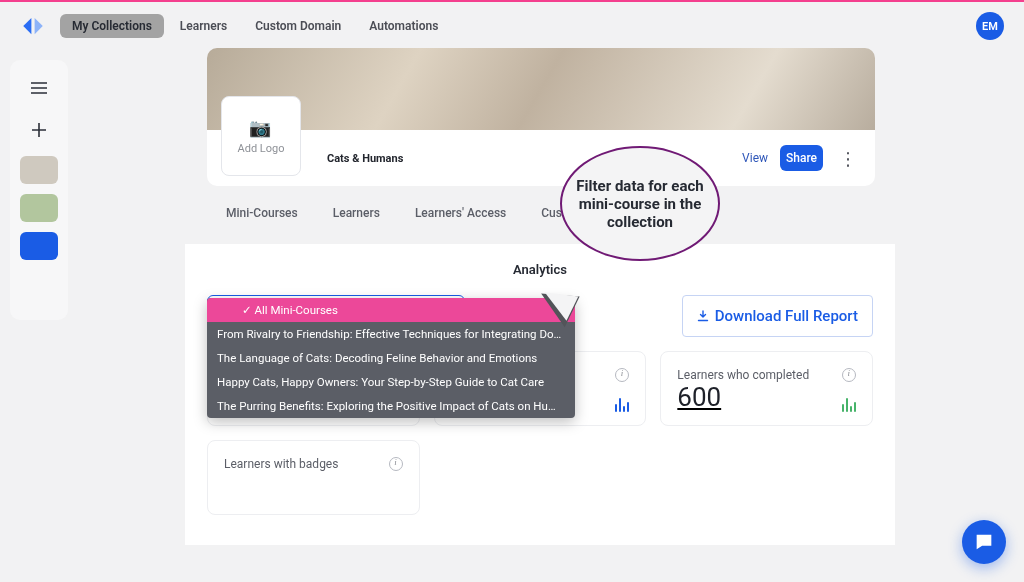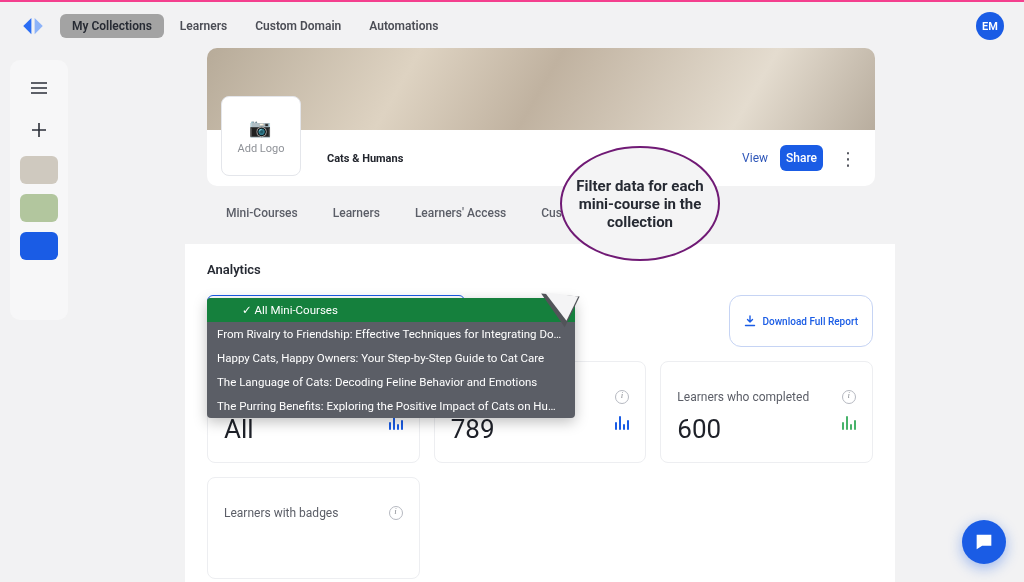--- a/index.html
+++ b/index.html
@@ -102,51 +102,51 @@
     }
     .subtab { cursor:pointer;padding-left:13px; }
     
     .analytics-panel {
       position:absolute;
       left: 185px; top: 244px;
       width: 710px;
       background:#fff;
       padding: 18px 22px 30px;
     }
-    .analytics-title { font-size: 13px; font-weight:600; color:#262a33; }
+    .analytics-title { font-size: 13px; font-weight:600; color:#262a33;text-align:center; }
     .analytics-controls { display:flex; gap: 12px; align-items:flex-start; margin-top: 18px; }
     .filter-select {
       position:relative;
       width: 258px; height: 32px;
       border: 1px solid #1a5ce5; border-radius: 6px;
     }
     .btn-download {
       margin-left:auto;
-      border:1px solid #c6d4f4; border-radius:12px;
-      padding: 19px 14px;
-      color:#1a5ce5; font-size:10px; cursor:pointer;
+      border:1px solid #c6d4f4; border-radius:4px;
+      padding: 11px 14px;
+      color:#1a5ce5; font-size:15px; cursor:pointer;
       display:flex; align-items:center; gap:6px;
       font-weight:500;
     }
     .stats-grid {
       display:grid; grid-template-columns: repeat(3, 1fr);
       gap: 14px;
       margin-top: 14px;
     }
     .stat-card {
       border:1px solid #edeef1; border-radius:8px;
-      padding: 28px 16px 18px;
-      height: 102px;
+      padding: 16px 16px 18px;
+      height: 75px;
       display:flex; flex-direction:column;
     }
     .stat-label-row { display:flex; align-items:center; }
     .stat-label { font-size:12px; color:#5b5e67; }
     .info-icon { margin-left:auto; width:14px; height:14px; border:1px solid #b6b9c1; border-radius:50%; position:relative; }
     .info-icon::after { content:"i"; position:absolute; left:4.5px; top:-1px; font-size:9px; color:#8e9197; font-style:italic; font-family:serif; }
-    .stat-value-row { display:flex; margin-top:auto; }
+    .stat-value-row { display:flex; align-items:flex-end; margin-top:auto;text-decoration:underline; }
     .stat-value { font-size: 26px; font-weight: 450; color:#1e2129; }
     .stat-icon { margin-left:auto; }
     
     .bars { display:flex; align-items:flex-end; gap:2px; height:16px; }
     .bars span { width:2px; border-radius:1px; }
     .bars.blue span { background:#1a5ce5; }
     .bars.green span { background:#47b36a; }
     .bars .b1{height:8px;} .bars .b2{height:14px;} .bars .b3{height:6px;} .bars .b4{height:10px;}
     .badge-ico, .cert-ico, .avg-ico { width:20px; height:20px; opacity:0.55; }
     
@@ -158,21 +158,21 @@
       border-radius: 4px;
       overflow:hidden;
       font-size:11.5px; color:#fff;
       box-shadow: 0 4px 14px rgba(0,0,0,0.25);
       z-index: 30;
     }
     .dd-item {
       padding: 5px 10px;
       cursor:pointer; white-space:nowrap; overflow:hidden; text-overflow:ellipsis;
     }
-    .dd-item.selected { background:#15803d;padding-left:35px; }
+    .dd-item.selected { background:#ec4899;padding-left:35px; }
     .dd-item.selected::before { content:"✓ "; }
     
     .tooltip {
       position:absolute;
       left: 560px; top: 146px;
       width: 160px; height: 115px;
       z-index: 40;
     }
     .tooltip-body {
       width:160px; height:115px;
@@ -337,22 +337,22 @@
           <span class="stat-label">Learners with badges</span>
           <span class="info-icon"></span>
         </div>
     </div>
   </div>
 </div>
 
 <div class="dropdown">
   <div class="dd-item selected">All Mini-Courses</div>
   <div class="dd-item">From Rivalry to Friendship: Effective Techniques for Integrating Dogs and Cats</div>
+  <div class="dd-item">The Language of Cats: Decoding Feline Behavior and Emotions</div>
   <div class="dd-item">Happy Cats, Happy Owners: Your Step-by-Step Guide to Cat Care</div>
-  <div class="dd-item">The Language of Cats: Decoding Feline Behavior and Emotions</div>
   <div class="dd-item">The Purring Benefits: Exploring the Positive Impact of Cats on Human Health</div>
 </div>
 
 <div class="tooltip">
   <div class="tooltip-body">Filter data for each mini-course in the collection</div>
   <div class="tooltip-tail"></div>
 </div>
 
 <div class="fab">
   <svg viewBox="0 0 24 24">

